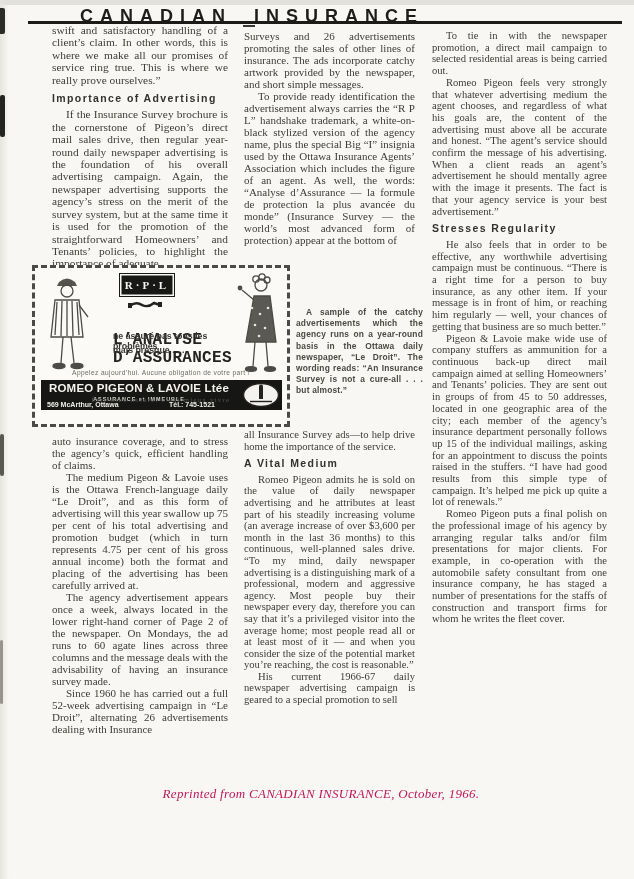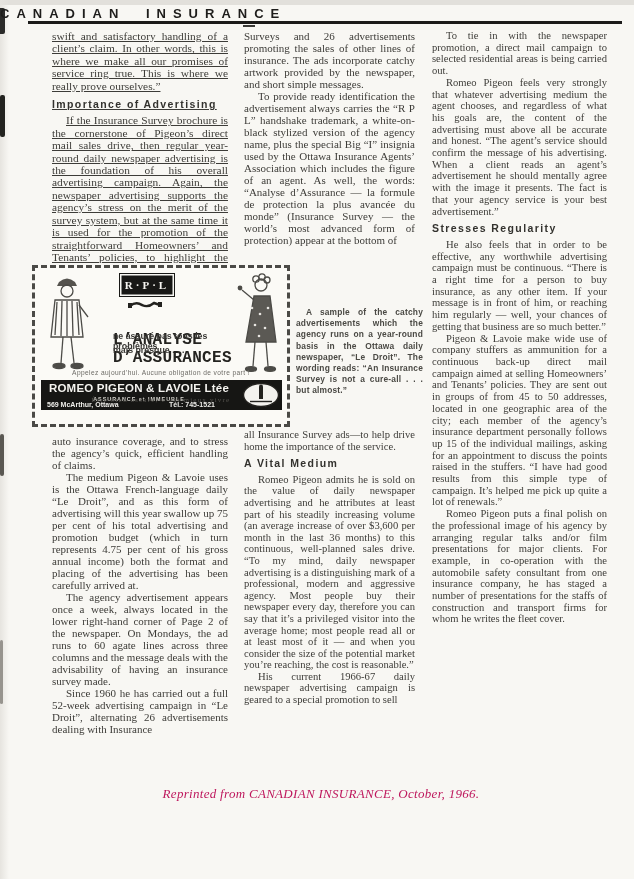--- a/index.html
+++ b/index.html
@@ -14,33 +14,33 @@
   .top-strip{position:absolute;left:0;top:0;width:634px;height:5px;background:#e2e0db;}
   .left-band{position:absolute;left:0;top:0;width:9px;height:879px;
     background:linear-gradient(90deg,#e6e4df, rgba(248,247,243,0));}
   .mark{position:absolute;border-radius:2px;}
   .mark1{left:-2px;top:8px;width:7px;height:26px;background:#2b2b29;}
   .mark2{left:0;top:95px;width:5px;height:42px;background:#23231f;}
   .mark3{left:0;top:434px;width:4px;height:42px;background:#5a5852;}
   .mark4{left:0;top:640px;width:3px;height:64px;background:#97948e;}
 
   
-  .masthead{position:absolute;left:0;top:6px;width:504px;text-align:left;
-    font-family:"Liberation Sans",sans-serif;font-size:13px;font-weight:700;
+  .masthead{position:absolute;left:0;top:6px;width:504px;text-align:center;
+    font-family:"Liberation Sans",sans-serif;font-size:18px;font-weight:700;
     letter-spacing:7px;word-spacing:10px;color:#1e1d1b;}
   .head-rule{position:absolute;left:28px;top:21px;width:594px;height:2.6px;background:#1c1b19;}
   .head-tick{position:absolute;left:243px;top:25px;width:12px;height:2px;background:#3a3936;}
 
   
   .col{position:absolute;text-align:justify;}
   .col p{margin:0;text-indent:14px;}
   .col p.cont{text-indent:0;}
   .sec-head{font-family:"Liberation Sans",sans-serif;font-weight:700;color:#33322e;
     text-align:left;font-size:10.5px;letter-spacing:1.4px;margin:6px 0 4px;}
-  .c1u{left:52px;top:30px;width:176px;font-size:11.4px;line-height:12.4px;text-decoration:underline;}
+  .c1u{left:52px;top:24px;width:176px;font-size:11.4px;line-height:12.4px;}
   .c1l{left:52px;top:435px;width:176px;font-size:11px;line-height:12px;}
   .c2u{left:244px;top:30px;width:171px;font-size:11px;line-height:12px;}
   .c2l{left:244px;top:429px;width:171px;font-size:10.6px;line-height:11.6px;}
   .c3{left:432px;top:30px;width:175px;font-size:10.6px;line-height:11.7px;}
 
   
   .advert{position:absolute;left:32px;top:265px;width:252px;height:156px;
     border:3px dashed #4b4a46;background:#fbfaf6;}
   .ad-inner{position:relative;width:100%;height:100%;}
   .man-fig{position:absolute;left:4px;top:5px;}

